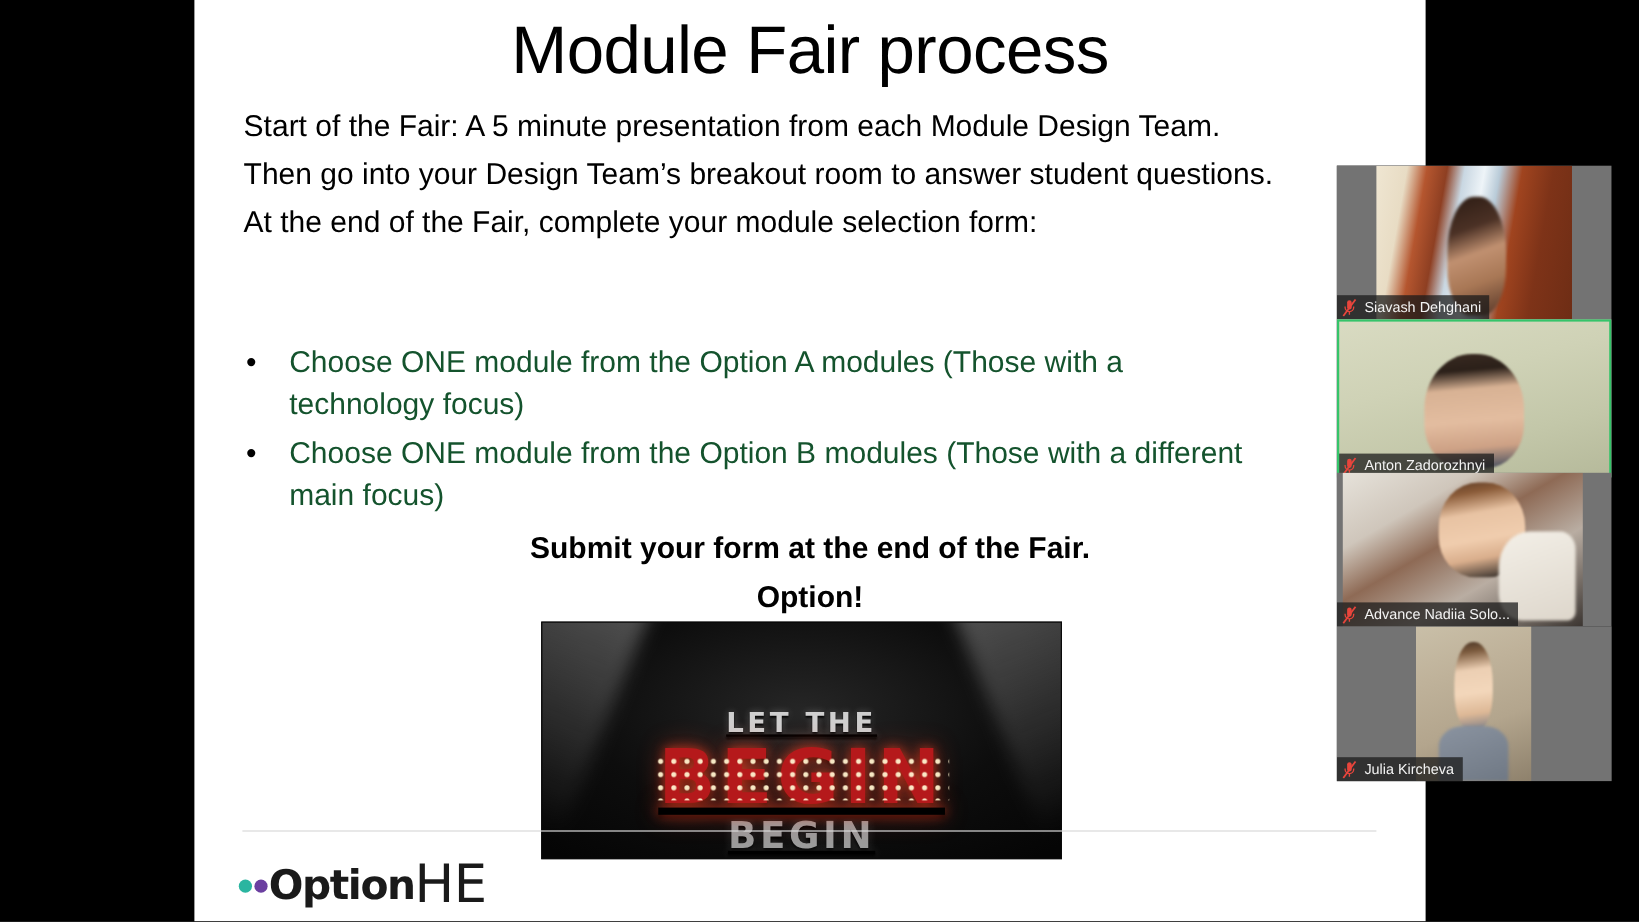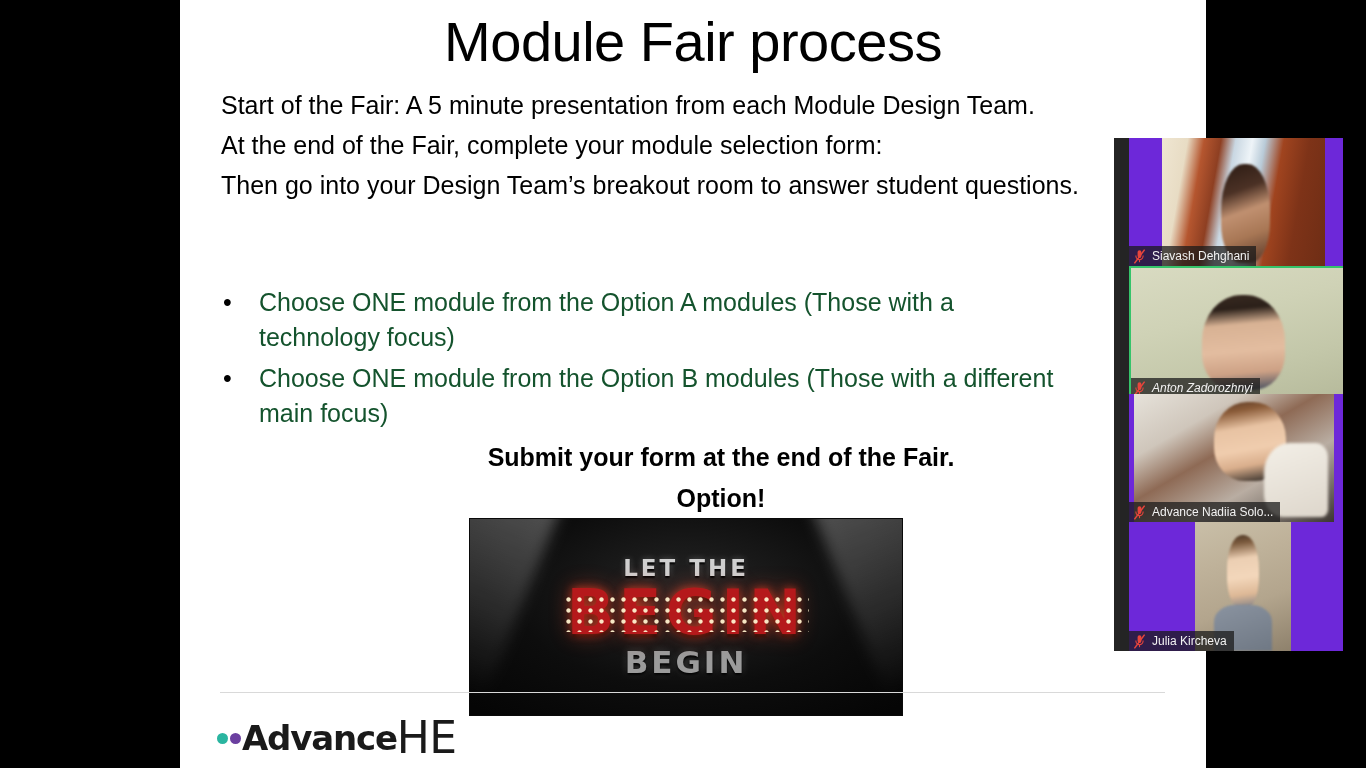--- a/index.html
+++ b/index.html
@@ -16,21 +16,21 @@
     position: relative;
     width: 1366px;
     height: 768px;
     background: #000000;
     overflow: hidden;
   }
 
   
   #slide {
     position: absolute;
-    left: 180px;
+    left: 162px;
     top: 0px;
     width: 1026px;
     height: 768px;
     background: #ffffff;
     overflow: hidden;
   }
 
   #slide-title {
     position: absolute;
     left: 0;
@@ -90,21 +90,20 @@
     color: #14532d;
     max-width: 800px;
   }
 
   #closing {
     position: absolute;
     left: 0;
     top: 437px;
     width: 1026px;
     text-align: center;
-    margin-left: 28px;
   }
 
   .closing-line {
     font-size: 25px;
     line-height: 41px;
     font-weight: bold;
     color: #000000;
   }
 
   
@@ -132,21 +131,22 @@
   }
   .spot-l { left: -22px; transform: rotate(22deg); transform-origin: top center; }
   .spot-r { right: -22px; transform: rotate(-22deg); transform-origin: top center; }
 
   #show-inner {
     position: absolute;
     inset: 0;
     display: flex;
     flex-direction: column;
     align-items: center;
-    justify-content: center;
+    justify-content: flex-end;
+    text-decoration: underline;
   }
 
   .show-let {
     font-size: 23px;
     font-weight: bold;
     letter-spacing: 3px;
     color: #cfcfcf;
     text-shadow: 0 2px 2px #000, 0 0 6px rgba(255,255,255,0.25);
     font-family: "DejaVu Sans", sans-serif;
     margin-bottom: 1px;
@@ -234,23 +234,23 @@
     left: 1114px;
     top: 138px;
     width: 229px;
     height: 513px;
     background: #242424;
     overflow: hidden;
   }
 
   .tile {
     position: absolute;
-    left: 15px;
+    left: 0;
     width: 229px;
-    background: #6d28d9;
+    background: #737373;
     overflow: hidden;
   }
 
   .tile-video {
     position: absolute;
     top: 0;
     height: 100%;
     overflow: hidden;
   }
 
@@ -357,22 +357,22 @@
 <body>
 
 <div id="screen">
 
   <div id="slide">
 
     <div id="slide-title">Module Fair process</div>
 
     <div id="body-text">
       <p class="para">Start of the Fair: A 5 minute presentation from each Module Design Team.</p>
+      <p class="para">Then go into your Design Team’s breakout room to answer student questions.</p>
       <p class="para">At the end of the Fair, complete your module selection form:</p>
-      <p class="para">Then go into your Design Team’s breakout room to answer student questions.</p>
     </div>
 
     <div id="bullets">
       <div class="bullet-row">
         <span class="bullet-mark">•</span>
         <span class="bullet-text">Choose ONE module from the Option A modules (Those with a technology focus)</span>
       </div>
       <div class="bullet-row">
         <span class="bullet-mark">•</span>
         <span class="bullet-text">Choose ONE module from the Option B modules (Those with a different main focus)</span>
@@ -394,21 +394,21 @@
       </div>
     </div>
 
     <div id="footer-rule"></div>
 
     <div id="logo">
       <span class="logo-dots">
         <span class="dot dot-1" style="background:#2ab5a0"></span>
         <span class="dot dot-2" style="background:#6b3fa0"></span>
       </span>
-      <span id="logo-advance">Advance</span>
+      <span id="logo-advance">Option</span>
       <span id="logo-he">HE</span>
     </div>
 
   </div>
 
   <div id="video-panel">
 
     <div class="tile" style="top:0px; height:128px;">
       <div class="tile-video v1" style="left:33px; width:163px;">
         <div class="head"></div>
@@ -419,21 +419,21 @@
             <path d="M6.5 1.2a1.9 1.9 0 0 1 1.9 1.9v3.9a1.9 1.9 0 0 1-3.8 0V3.1A1.9 1.9 0 0 1 6.5 1.2z" fill="#e8453c"></path>
             <path d="M2.9 6.4v0.7a3.6 3.6 0 0 0 7.2 0V6.4" stroke="#e8453c" stroke-width="1.1" fill="none"></path>
             <line x1="6.5" y1="10.7" x2="6.5" y2="13.2" stroke="#e8453c" stroke-width="1.1"></line>
             <line x1="11.6" y1="0.6" x2="1.4" y2="14.4" stroke="#e8453c" stroke-width="1.5"></line>
           </svg>
         </span>
         <span class="name-text">Siavash Dehghani</span>
       </div>
     </div>
 
-    <div class="tile" style="top:128px; height:132px;font-style:italic;">
+    <div class="tile" style="top:128px; height:132px;">
       <div class="tile-video v2" style="left:0px; width:229px;">
         <div class="head"></div>
       </div>
       <div class="name-plate">
         <span class="mic-muted-icon">
           <svg width="13" height="15" viewBox="0 0 13 15">
             <path d="M6.5 1.2a1.9 1.9 0 0 1 1.9 1.9v3.9a1.9 1.9 0 0 1-3.8 0V3.1A1.9 1.9 0 0 1 6.5 1.2z" fill="#e8453c"></path>
             <path d="M2.9 6.4v0.7a3.6 3.6 0 0 0 7.2 0V6.4" stroke="#e8453c" stroke-width="1.1" fill="none"></path>
             <line x1="6.5" y1="10.7" x2="6.5" y2="13.2" stroke="#e8453c" stroke-width="1.1"></line>
             <line x1="11.6" y1="0.6" x2="1.4" y2="14.4" stroke="#e8453c" stroke-width="1.5"></line>

